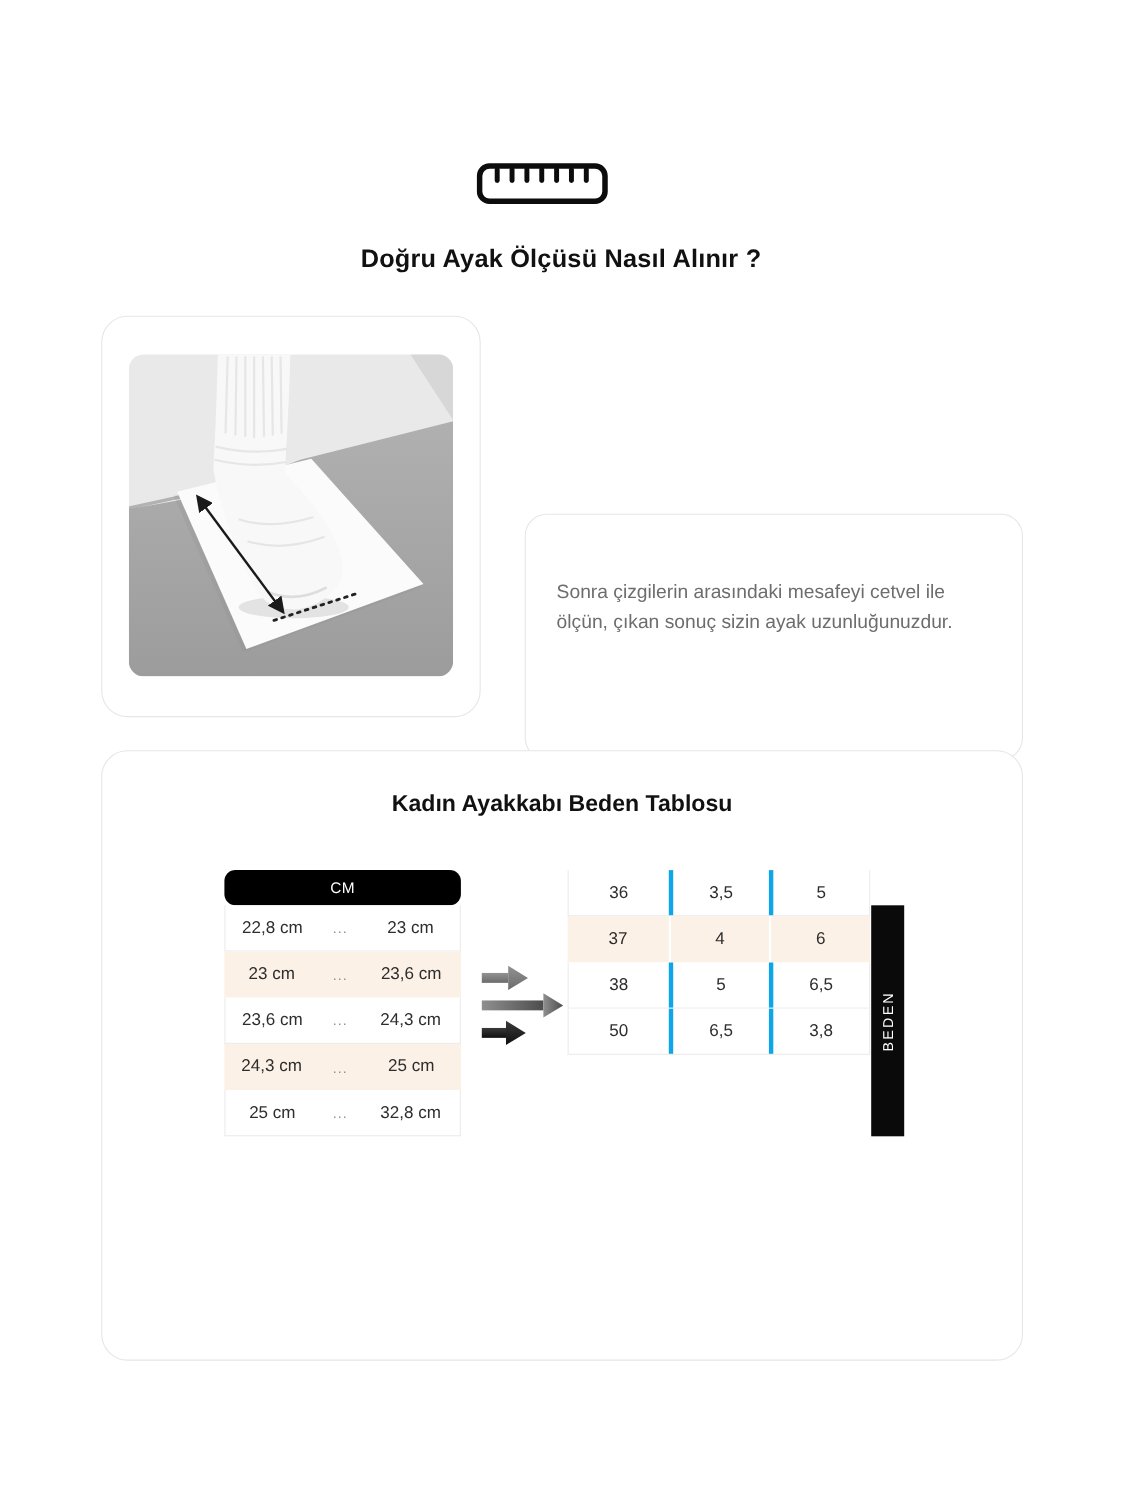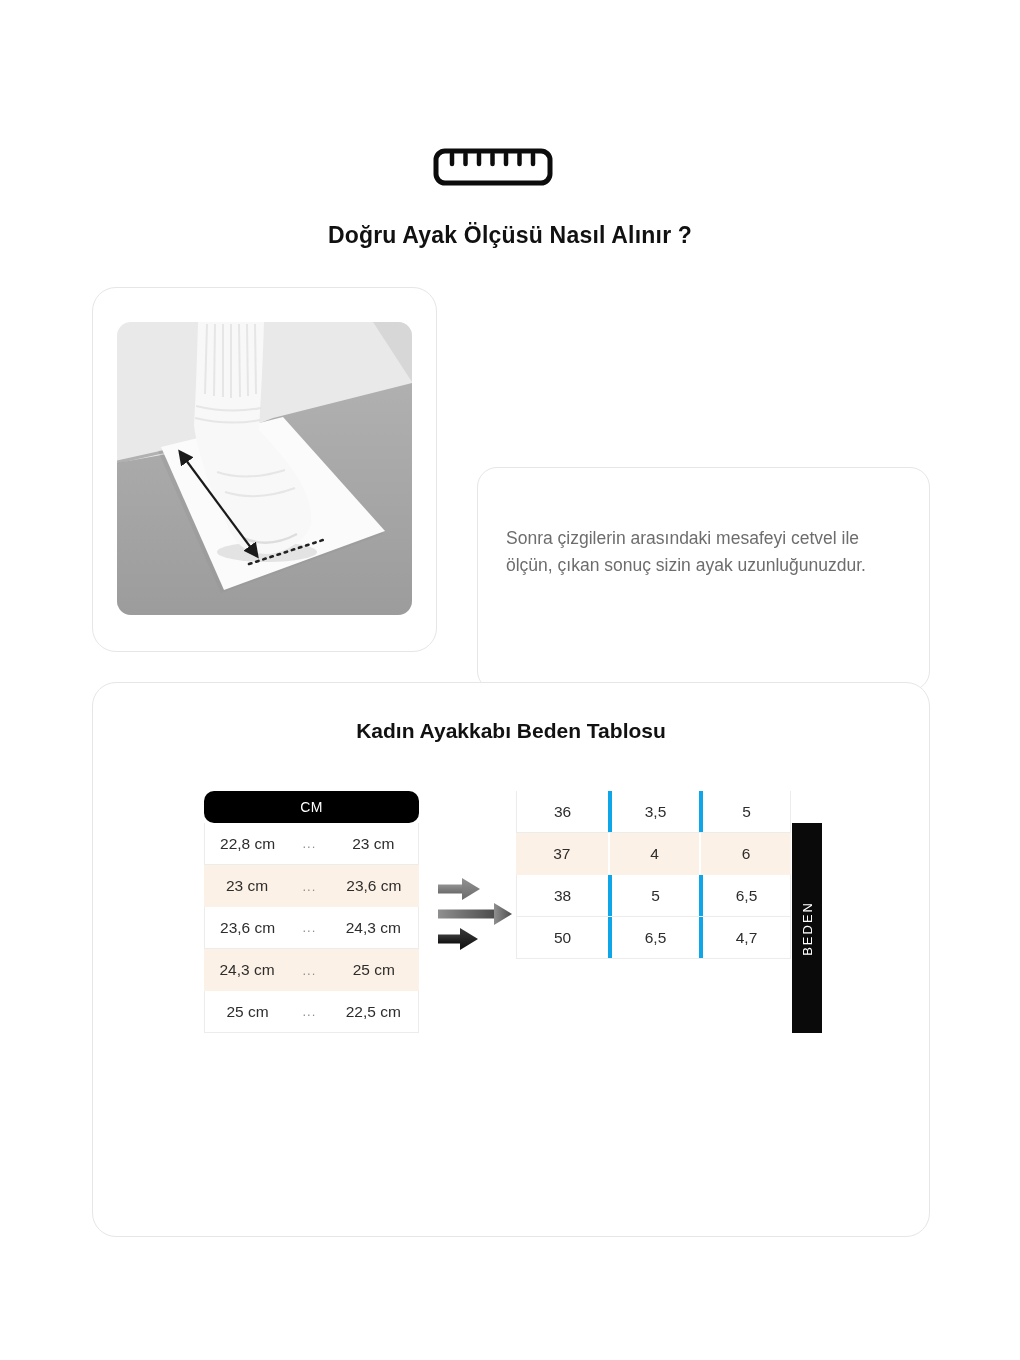--- a/index.html
+++ b/index.html
@@ -162,21 +162,21 @@
         <span class="cell">24,3 cm</span>
       </div>
       <div class="t-row alt">
         <span class="cell">24,3 cm</span>
         <span class="cell sep">...</span>
         <span class="cell">25 cm</span>
       </div>
       <div class="t-row white">
         <span class="cell">25 cm</span>
         <span class="cell sep">...</span>
-        <span class="cell">22,5 cm</span>
+        <span class="cell">32,8 cm</span>
       </div>
     </div>
 
     <div class="arrows-wrap">
       <svg width="88" height="86" viewBox="0 0 88 86">
         <defs>
           <linearGradient id="a1g" x1="0" y1="0" x2="0" y2="1">
               <stop offset="0" stop-color="#929292"></stop>
               <stop offset="1" stop-color="#6b6b6b"></stop>
             </linearGradient>
@@ -216,21 +216,21 @@
         <span class="cell">6</span>
       </div>
       <div class="t-row white">
         <span class="cell">38</span>
         <span class="cell">5</span>
         <span class="cell">6,5</span>
       </div>
       <div class="t-row white">
         <span class="cell">50</span>
         <span class="cell">6,5</span>
-        <span class="cell">4,7</span>
+        <span class="cell">3,8</span>
       </div>
     </div>
 
     <div class="beden-strip">
       <span>BEDEN</span>
     </div>
   </div>
 
 </div>
 

